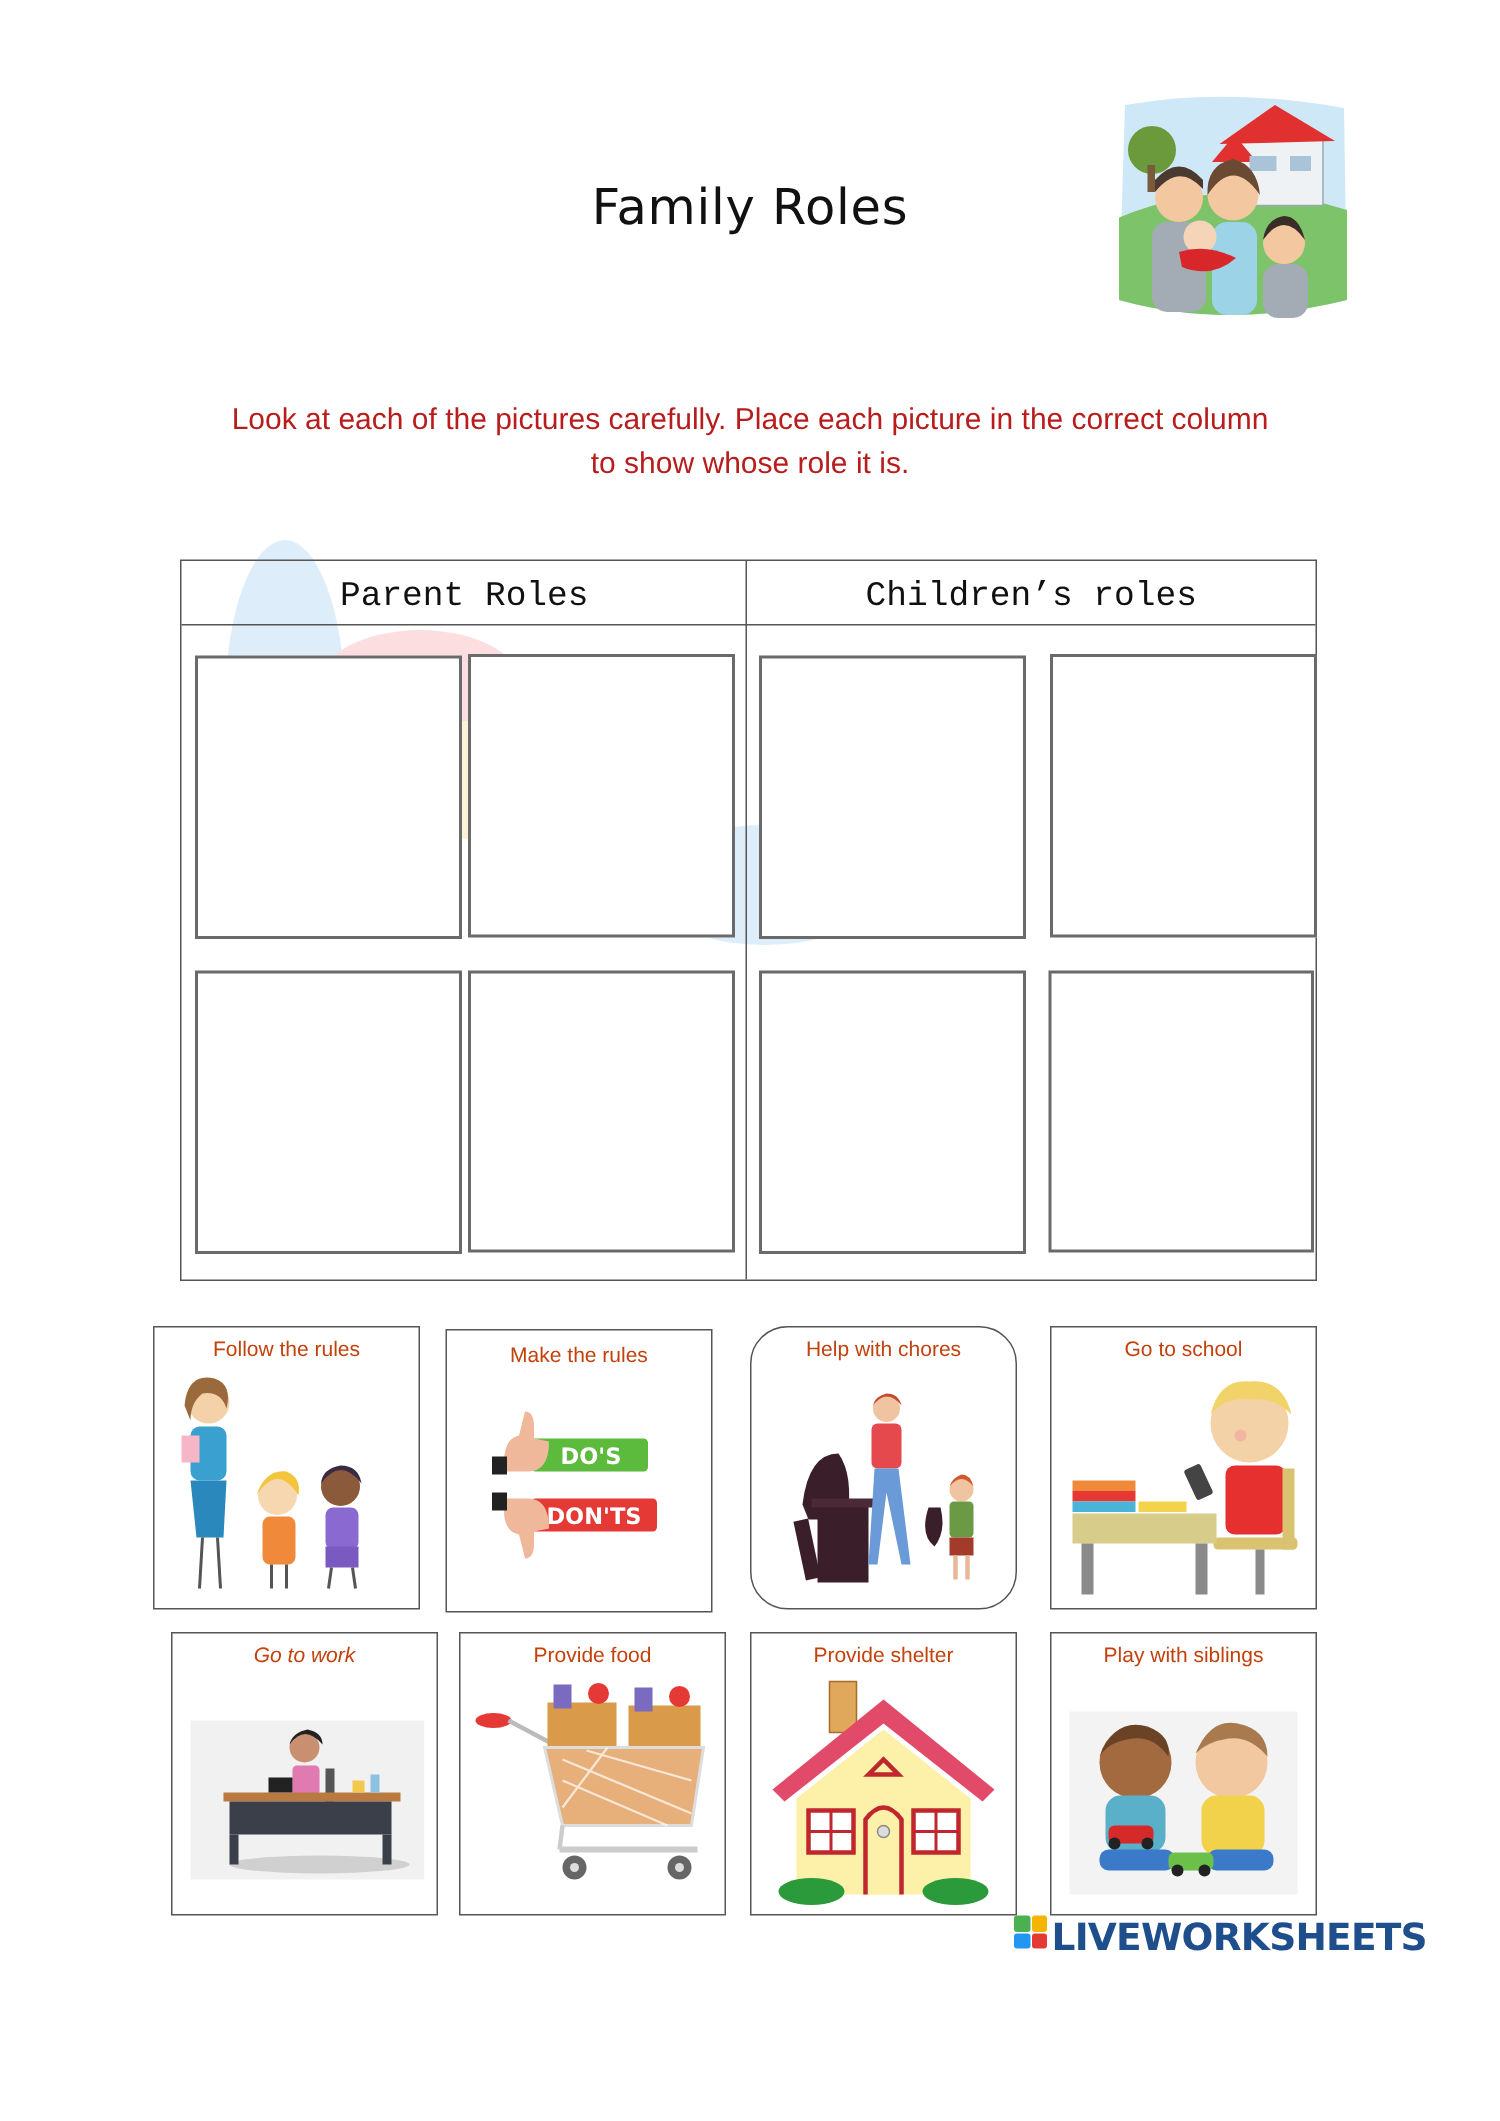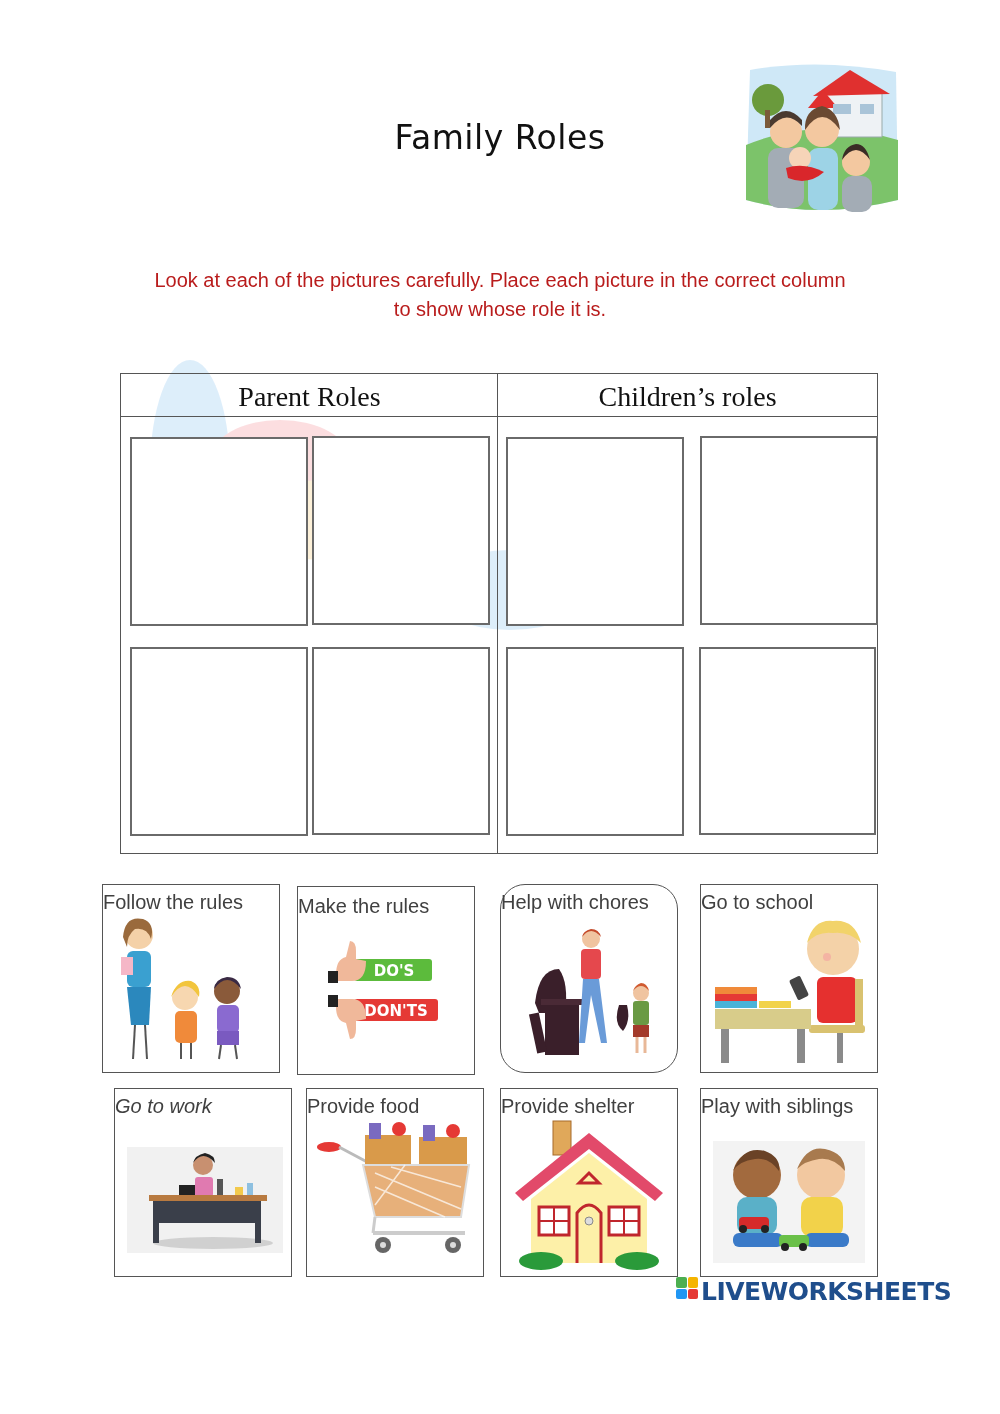--- a/index.html
+++ b/index.html
@@ -5,25 +5,25 @@
   html, body { margin:0; padding:0; }
   body { width:1000px; height:1414px; background:#ffffff; position:relative; overflow:hidden;
          font-family:"Liberation Sans", sans-serif; color:#111; }
   .abs { position:absolute; }
   .title { left:0; width:1000px; top:118px; text-align:center; font-family:"DejaVu Sans", sans-serif;
            font-size:33px; letter-spacing:0.5px; color:#111; }
   .hero { left:738px; top:60px; width:165px; height:165px; }
   .instr { left:150px; width:700px; top:266px; text-align:center; font-size:20px; line-height:29px; color:#b91c1c; }
   .table { left:120px; top:373px; width:758px; height:481px; border:1.5px solid #555; box-sizing:border-box; }
   .table .hdr { position:absolute; top:0; height:43px; border-bottom:1.5px solid #555; box-sizing:border-box;
-                font-family:Liberation Serif, serif; font-size:28px; text-align:center; line-height:46px; color:#111; }
+                font-family:Liberation Mono, monospace; font-size:23px; text-align:center; line-height:46px; color:#111; }
   .table .vdiv { position:absolute; left:376px; top:0; bottom:0; border-left:1.5px solid #555; }
   .slot { position:absolute; border:2px solid #6a6a6a; box-sizing:border-box; background:#fff; }
   .card { position:absolute; border:1.5px solid #555; box-sizing:border-box; background:#fff; width:178px; height:189px; }
-  .card .lbl { position:absolute; left:0; right:0; top:6px; font-size:20px; color:#404040; }
+  .card .lbl { position:absolute; left:0; right:0; top:6px; text-align:center; font-size:14px; color:#c2410c; }
   .card svg { position:absolute; left:8px; top:28px; width:160px; height:154px; }
   .logo { left:676px; top:1277px; height:28px; display:flex; align-items:flex-start; }
   .logo .mark { width:22px; height:22px; display:grid; grid-template-columns:1fr 1fr; grid-template-rows:1fr 1fr; gap:1px; margin-right:3px; }
   .logo .mark span { display:block; border-radius:2px; }
   .logo .txt { font-family:"DejaVu Sans", sans-serif; font-weight:bold; font-size:25px; color:#1f4e8c; letter-spacing:-0.5px; }
   .watermark { left:130px; top:350px; width:460px; height:280px; opacity:0.18; pointer-events:none; }
 </style>
 </head>
 <body>
 

